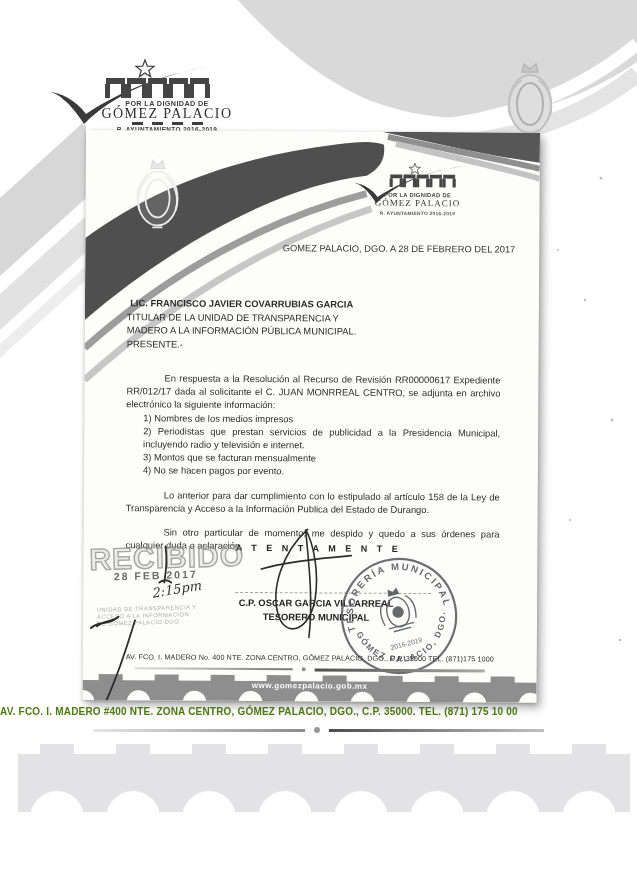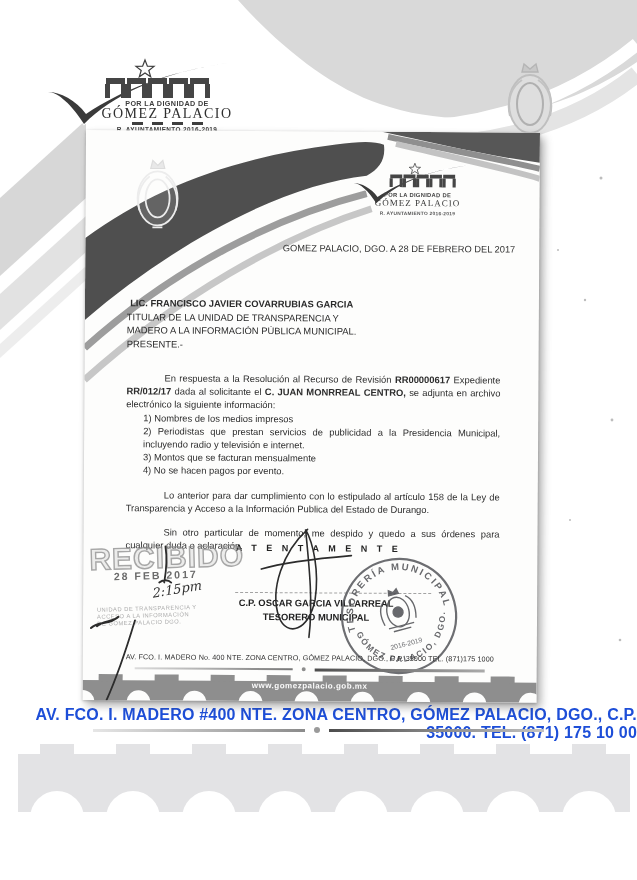--- a/index.html
+++ b/index.html
@@ -8,21 +8,21 @@
   .abs{position:absolute;}
   svg{display:block;}
 
   
   #outer-art{position:absolute;left:0;top:0;}
   .logo-motto{font-size:7.2px;font-weight:bold;color:#3d3d3d;letter-spacing:.4px;text-align:center;}
   .logo-city{font-family:"Liberation Serif", serif;font-size:14px;color:#2f2f2f;letter-spacing:1.4px;text-align:center;}
   .logo-admin{font-size:6.4px;font-weight:bold;color:#424242;letter-spacing:.4px;text-align:center;}
   .dash-row{display:flex;justify-content:center;gap:9px;}
   .dash-row i{display:block;width:11px;height:2.5px;background:#3f3f3f;}
-  #outer-footer-address{left:0;right:0;top:706px;text-align:right;font-size:16px;font-weight:bold;color:#1d4ed8;letter-spacing:.2px;}
+  #outer-footer-address{left:0;right:0;top:706px;text-align:left;font-size:10px;font-weight:bold;color:#4d7c0f;letter-spacing:.2px;}
   .divider{display:flex;align-items:center;justify-content:center;gap:9px;}
   #outer-divider{left:0;right:0;top:727px;}
   #outer-divider .seg1{width:212px;height:3px;background:linear-gradient(to right,#e6e6e6,#8b8b8b);}
   #outer-divider .dot{width:6px;height:6px;border-radius:50%;background:#9a9a9a;}
   #outer-divider .seg2{width:215px;height:3px;background:linear-gradient(to right,#4d4d4d,#c2c2c2);}
 
   
   #scan{position:absolute;left:86px;top:130px;width:454px;height:570px;background:#fdfdfc;
         transform:rotate(.35deg);transform-origin:top left;
         box-shadow:4px 5px 9px rgba(70,70,70,.45), 0 1px 3px rgba(0,0,0,.25);}
@@ -31,21 +31,21 @@
   .s-city{font-family:"Liberation Serif", serif;font-size:9px;color:#3a3a3a;letter-spacing:1px;text-align:center;}
   .s-admin{font-size:4.8px;font-weight:bold;color:#555;letter-spacing:.3px;text-align:center;}
   #date-line{right:24px;top:112px;font-size:9.3px;color:#333;}
   #recipient{left:42px;top:166px;font-size:9.4px;line-height:13.6px;color:#2b2b2b;}
   #recipient .rec-name{font-weight:bold;text-align:center;}
   #body-text{left:42px;top:241px;width:374px;font-size:9.4px;line-height:13.2px;text-align:justify;color:#2d2d2d;}
   #body-text p{margin:0;text-indent:38px;}
   #body-text .gap{margin-top:11px;}
   #list{margin-left:17px;}
   #list div{text-indent:0;}
-  b{font-weight:bold;}
+  b{font-weight:normal;}
   #atentamente{left:150px;top:412px;width:170px;text-align:center;font-size:9px;font-weight:bold;letter-spacing:3.5px;color:#222;}
   #sig-line{left:152px;top:461px;width:196px;border-top:1.3px dashed #949494;opacity:.85;}
   #signer{left:126px;top:465px;width:214px;text-align:center;font-size:9.4px;font-weight:bold;line-height:14px;color:#1f1f1f;}
   #seal{position:absolute;left:250px;top:418px;opacity:.85;}
 
   
   #stamp{position:absolute;left:6px;top:410px;width:170px;transform:rotate(-2deg);}
   #stamp-title{font-size:30px;font-weight:800;letter-spacing:1px;
                color:rgba(160,160,160,.18);-webkit-text-stroke:1.4px rgba(140,140,140,.75);}
   #stamp-date{position:absolute;left:24px;top:28px;font-size:10.5px;font-weight:bold;letter-spacing:2px;color:#6b6b6b;}

